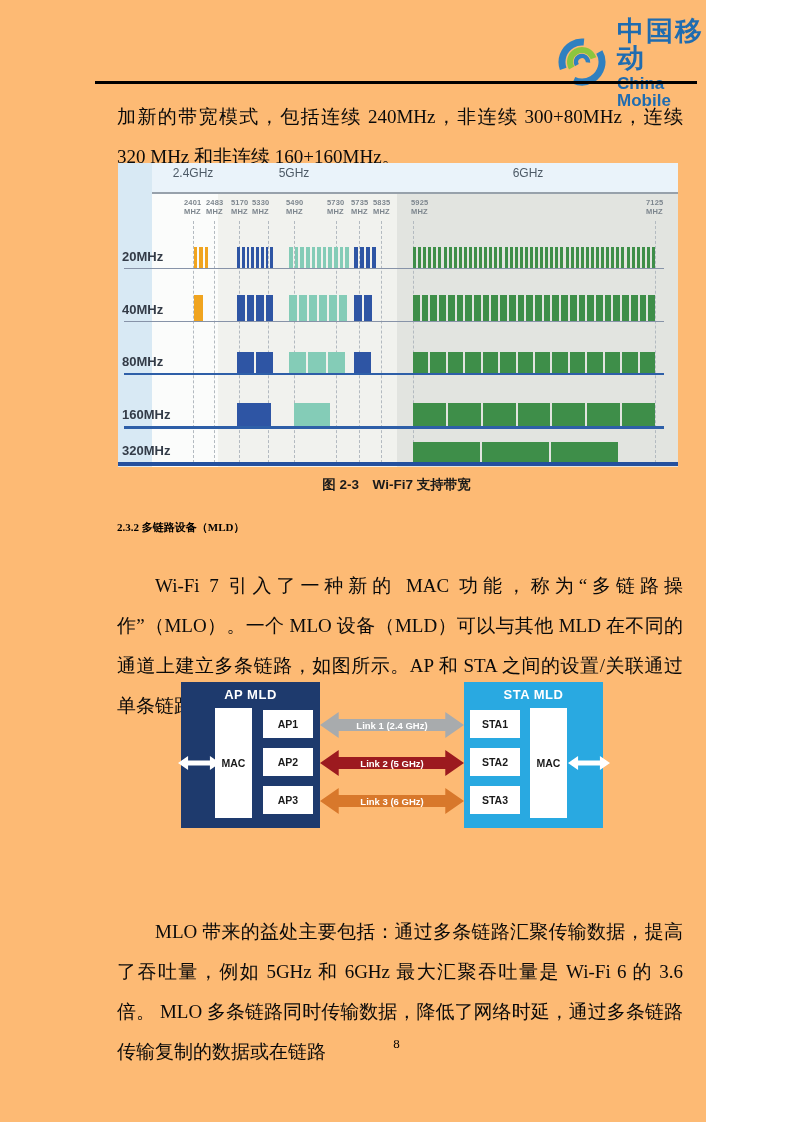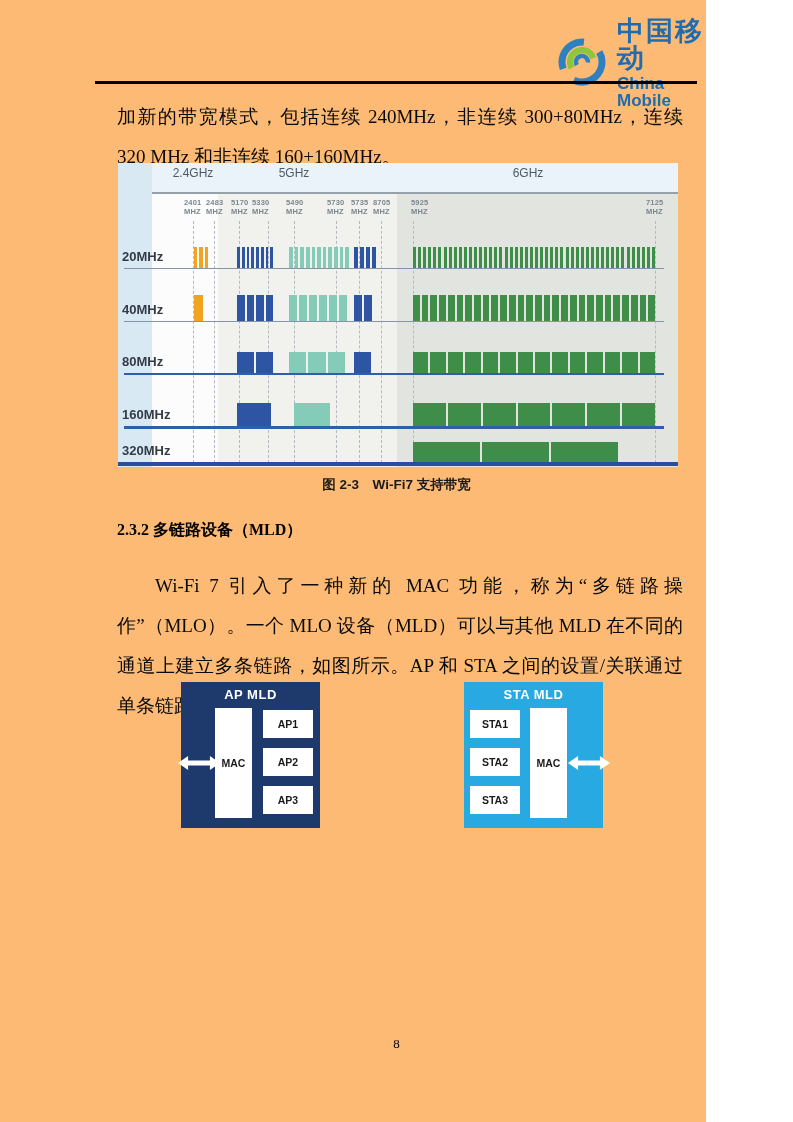--- a/index.html
+++ b/index.html
@@ -20,21 +20,21 @@
         text-align:justify;color:#0a0a0a;}
   .para.indent{text-indent:2em;}
   .p1{top:97px;}
   .p2{top:566px;}
   .p3{top:912px;}
   .caption{position:absolute;left:0;width:793px;text-align:center;
            font-family:"Liberation Sans","DejaVu Sans",sans-serif;
            font-weight:bold;font-size:13.5px;color:#1a1a1a;}
   .cap23{top:476px;}
   .cap24{top:857px;}
-  .section-heading{position:absolute;left:117px;top:520px;font-weight:bold;font-size:16px;color:#000;}
+  .section-heading{position:absolute;left:117px;top:520px;font-weight:bold;font-size:11px;color:#000;}
   .page-number{position:absolute;left:0;top:1036px;width:793px;text-align:center;
                font-size:13px;color:#000;}
 
   
   .chart{position:absolute;left:118px;top:163px;width:560px;height:304px;background:#eaf3fa;
          font-family:"Liberation Sans","DejaVu Sans",sans-serif;overflow:hidden;}
   .chart-strip{position:absolute;}
   .band-label{position:absolute;top:3px;transform:translateX(-50%);
               font-weight:normal;font-size:12px;color:#4d5a66;}
   .chart-sep{position:absolute;left:0;top:29px;width:560px;height:2px;background:#97a1ab;}
@@ -119,21 +119,21 @@
       <div class="gridline" style="left: 150px;"></div>
       <div class="tick-label" style="left: 168px;">5490
 MHZ</div>
       <div class="gridline" style="left: 176px;"></div>
       <div class="tick-label" style="left: 209px;">5730
 MHZ</div>
       <div class="gridline" style="left: 218px;"></div>
       <div class="tick-label" style="left: 233px;">5735
 MHZ</div>
       <div class="gridline" style="left: 241px;"></div>
-      <div class="tick-label" style="left: 255px;">8705
+      <div class="tick-label" style="left: 255px;">5835
 MHZ</div>
       <div class="gridline" style="left: 263px;"></div>
       <div class="tick-label" style="left: 293px;">5925
 MHZ</div>
       <div class="gridline" style="left: 295px;"></div>
       <div class="tick-label" style="left: 528px;">7125
 MHZ</div>
       <div class="gridline" style="left: 537px;"></div>
       <div class="row-label" style="top: 86px;">20MHz</div>
       <div class="row-line" style="left: 6px; width: 540px; top: 105px; height: 1px; background: rgb(135, 147, 168);"></div>
@@ -302,28 +302,34 @@
   <div class="diagram">
     <div class="mld-box ap" style="background: rgb(30, 58, 109);">
       <div class="box-title">AP MLD</div>
       <div class="mac-box left">MAC</div>
       <div class="items-col ap-items">
           <div class="item-box">AP1</div>
           <div class="item-box">AP2</div>
           <div class="item-box">AP3</div>
         </div>
     </div>
+    <div class="links-col">
+        <div class="link-arrow" style="top: 32px; background: rgb(168, 171, 173);">Link 1 (2.4 GHz)</div>
+        <div class="link-arrow" style="top: 70px; background: rgb(156, 26, 31);">Link 2 (5 GHz)</div>
+        <div class="link-arrow" style="top: 108px; background: rgb(216, 120, 43);">Link 3 (6 GHz)</div>
+      </div>
     <div class="mld-box sta" style="background: rgb(41, 169, 225);">
       <div class="box-title">STA MLD</div>
       <div class="items-col sta-items">
           <div class="item-box">STA1</div>
           <div class="item-box">STA2</div>
           <div class="item-box">STA3</div>
         </div>
       <div class="mac-box right">MAC</div>
     </div>
     <div class="side-arrow left"></div>
     <div class="side-arrow right"></div>
   </div>
 
+  <div class="para indent p3">MLO 带来的益处主要包括：通过多条链路汇聚传输数据，提高了吞吐量，例如 5GHz 和 6GHz 最大汇聚吞吐量是 Wi-Fi 6 的 3.6 倍。 MLO 多条链路同时传输数据，降低了网络时延，通过多条链路传输复制的数据或在链路</div>
 
   <div class="page-number">8</div>
 </div>
 
 </body></html>

